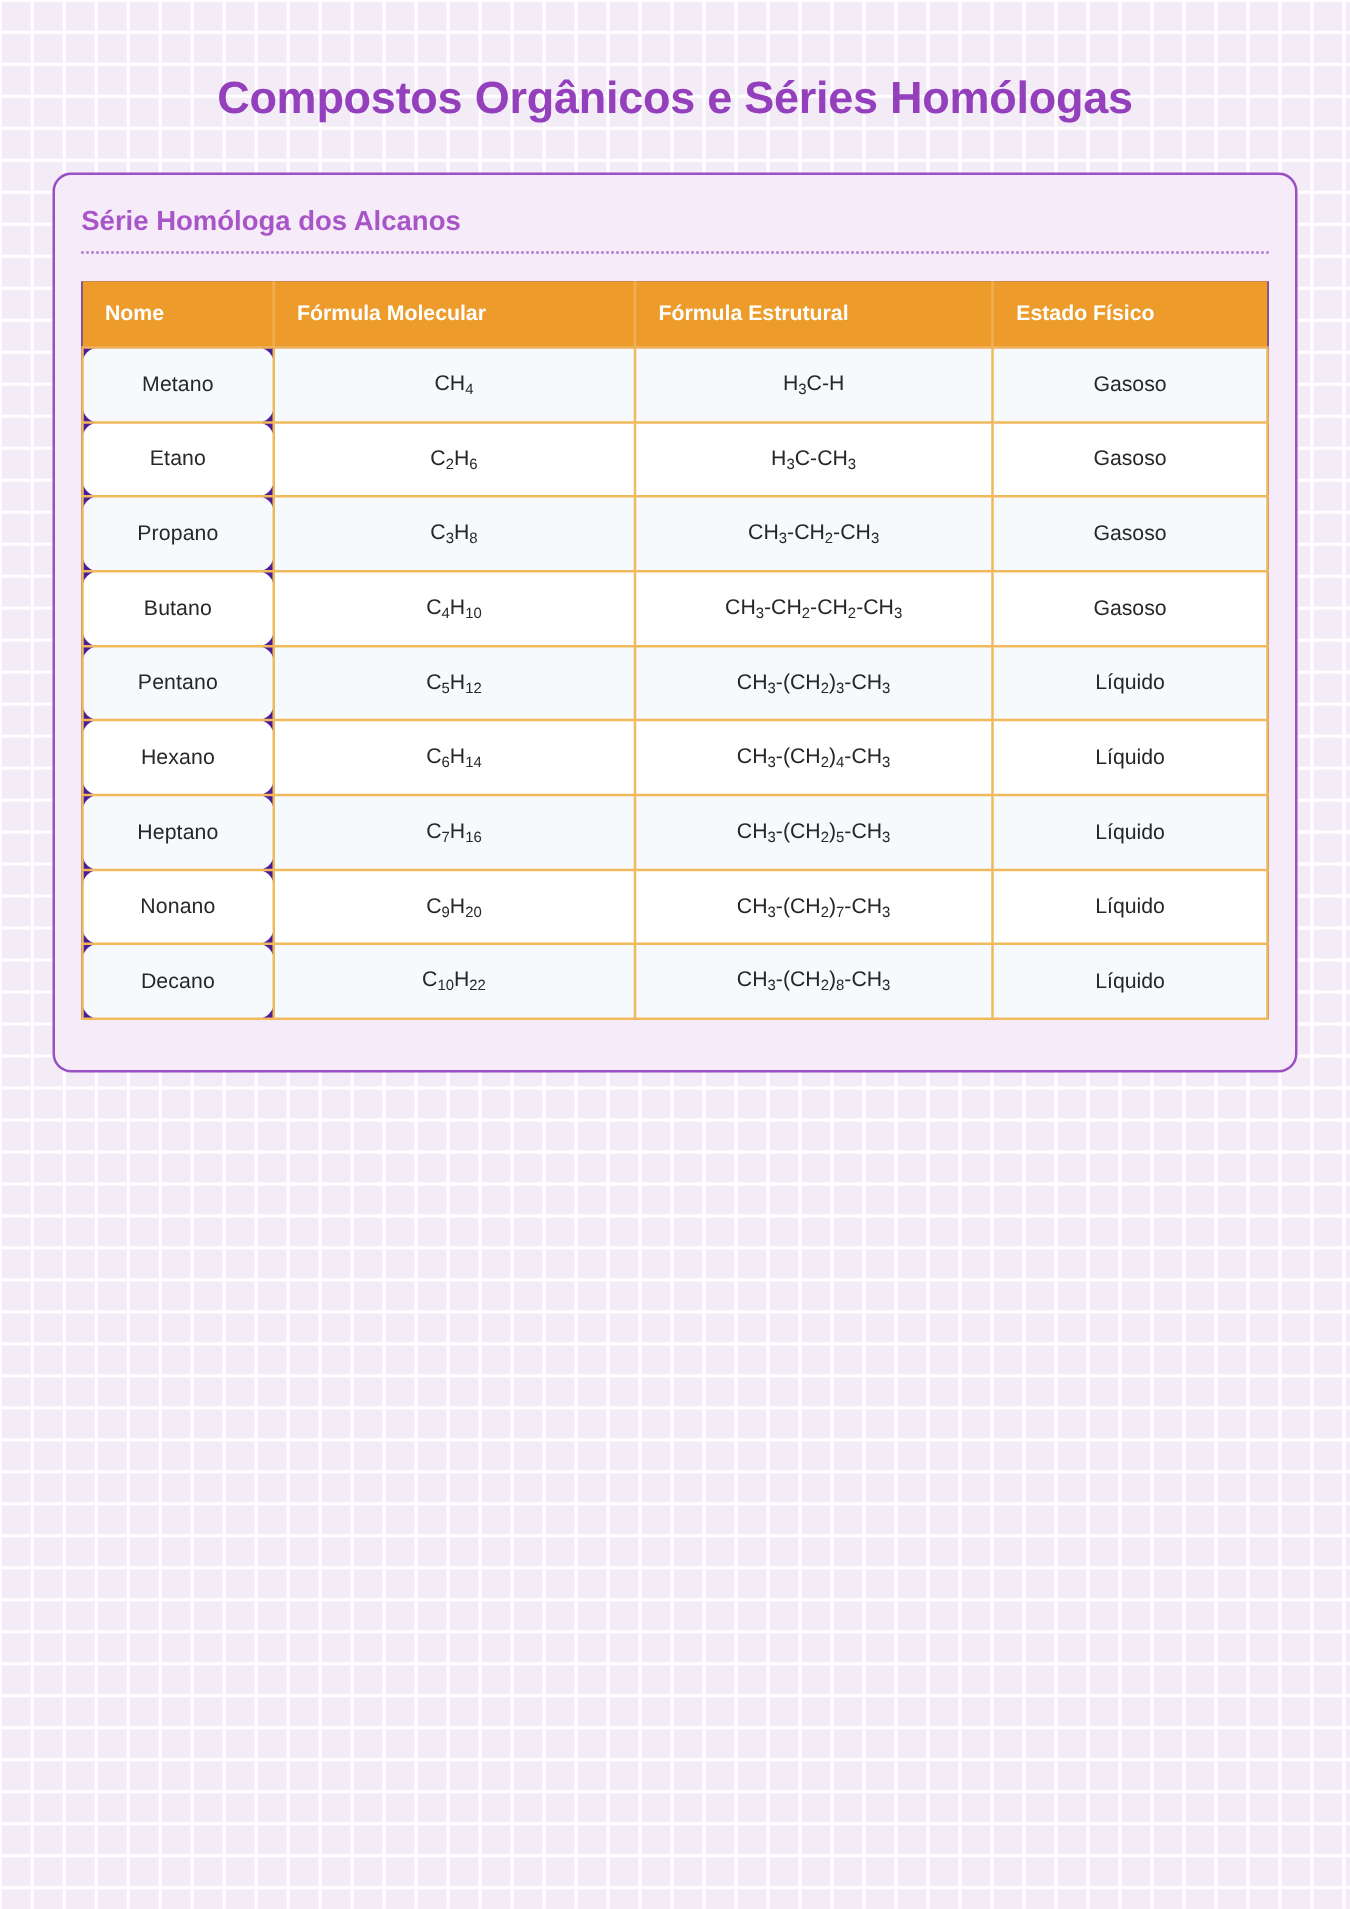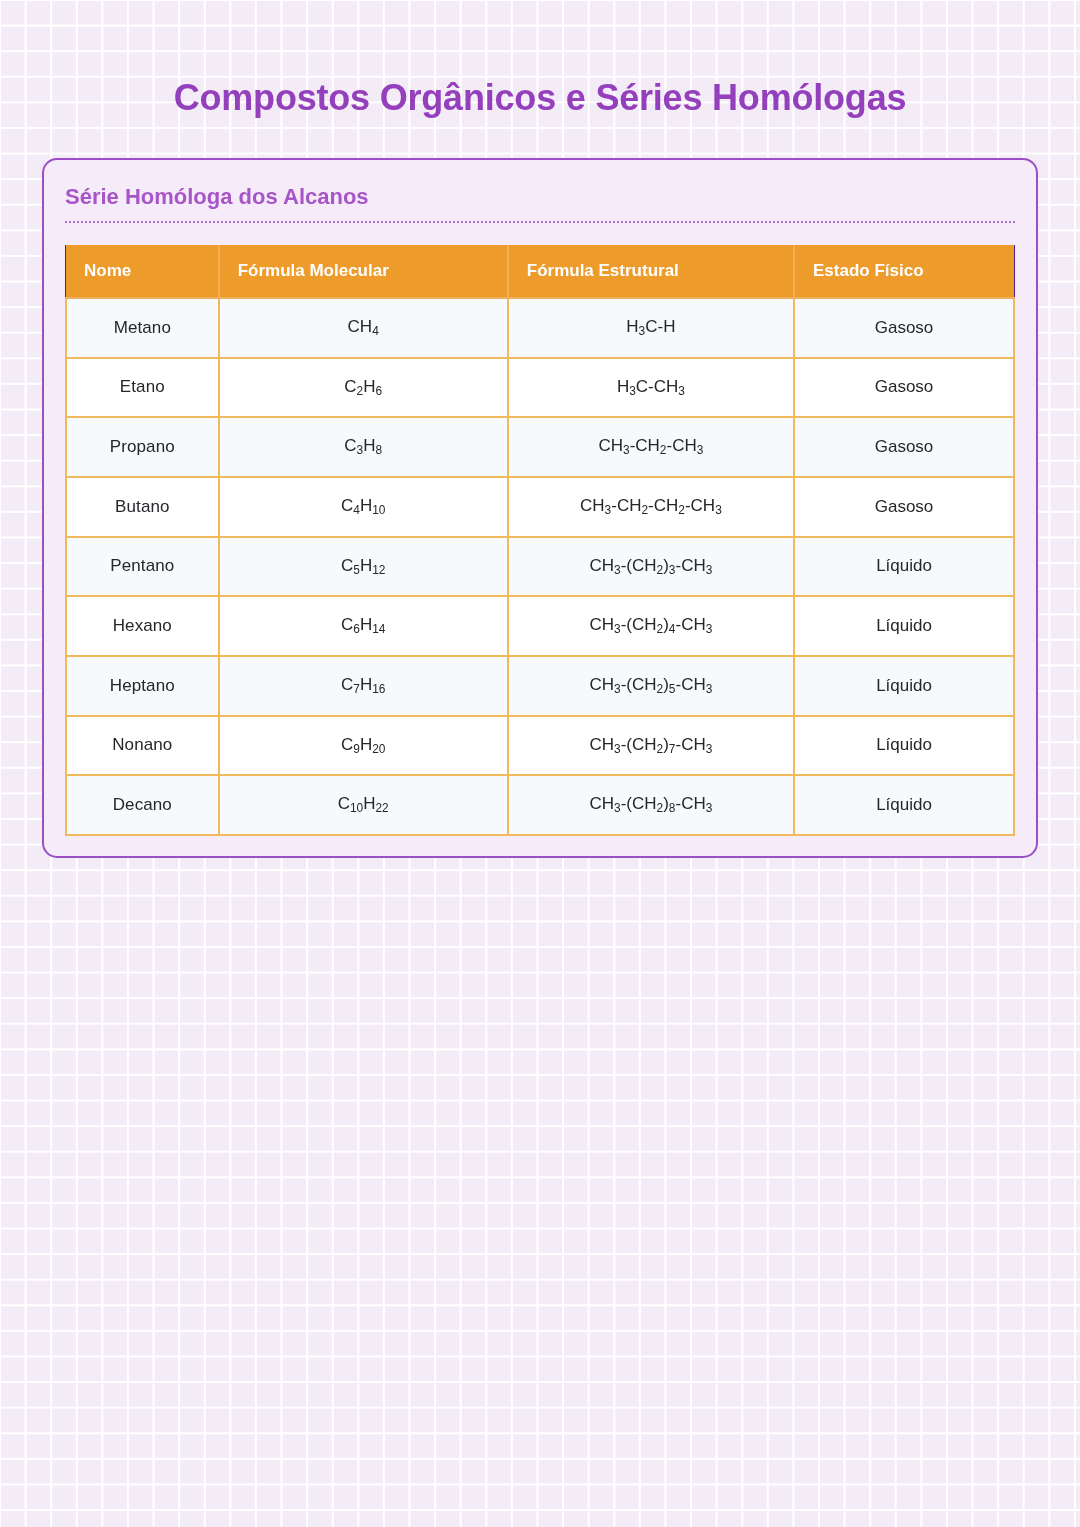--- a/index.html
+++ b/index.html
@@ -31,30 +31,29 @@
 
   
   .page-title {
     text-align: center;
     font-size: 36px;
     font-weight: bold;
     color: #9440bd;
     letter-spacing: -0.2px;
     padding: 57px 40px 0 40px;
     line-height: 1.15;
-    margin-top: 20px;
   }
 
   
   .card {
     margin: 40px 42px 0 42px;
     border: 2px solid #9b4fc4;
     border-radius: 15px;
     background: #f6ecf9;
-    padding: 22px 21px 20px 21px;
+    padding: 22px 21px 40px 21px;
     position: relative;
   }
 
   .card-heading {
     font-size: 22px;
     font-weight: bold;
     color: #a855c8;
     padding: 1px 0 10px 0;
     line-height: 1.25;
   }
@@ -120,21 +119,21 @@
   }
 
   table.alkane-table tbody tr:nth-child(odd)  td { background: #f7fafc; }
   table.alkane-table tbody tr:nth-child(even) td { background: #ffffff; }
 
   table.alkane-table tbody td sub {
     font-size: 0.70em;
     vertical-align: -0.27em;
   }
 
-  .cell-name { letter-spacing: 0.1px; }
+  .cell-name { letter-spacing: 0.1px; border-radius: 13px; }
 </style>
 </head>
 <body>
 
 <div class="page">
 
   <h1 class="page-title">Compostos Orgânicos e Séries Homólogas</h1>
 
   <section class="card">
 

